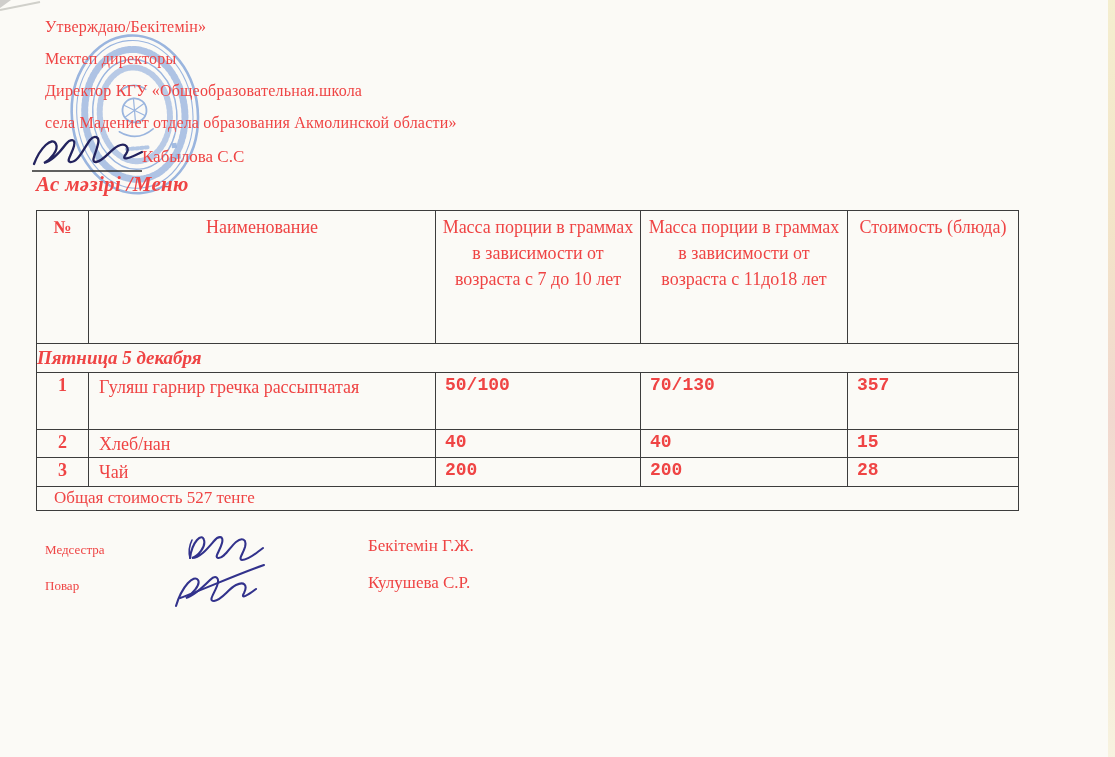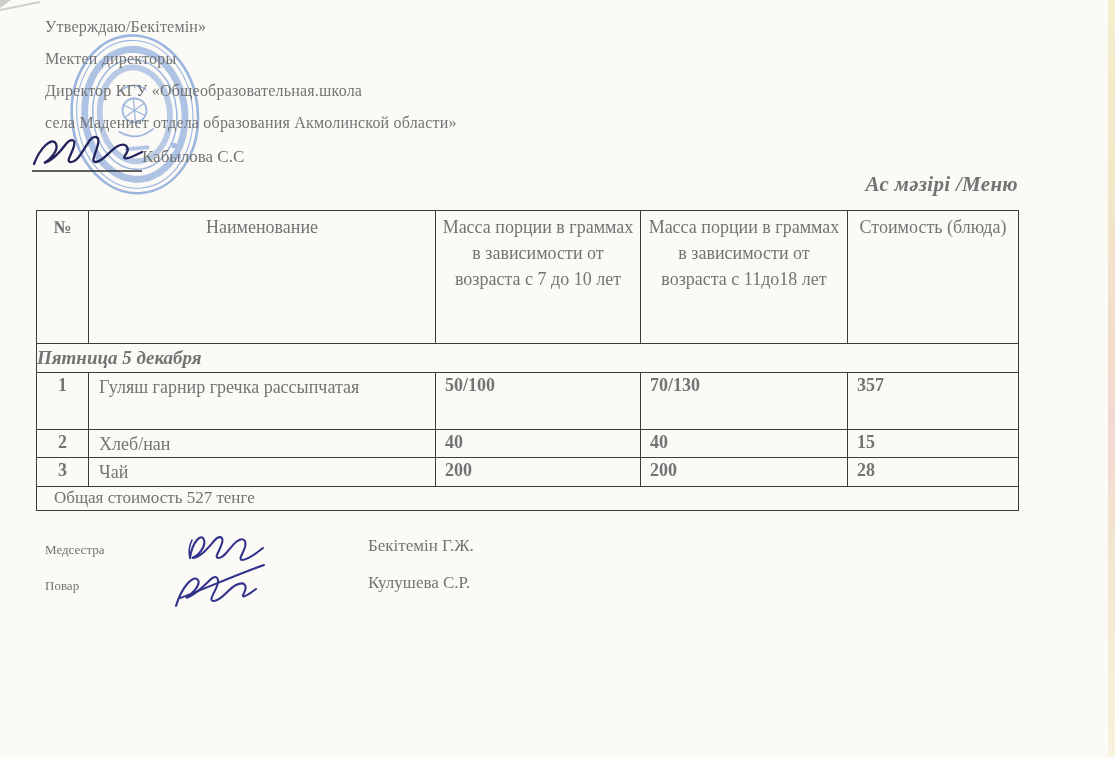--- a/index.html
+++ b/index.html
@@ -2,53 +2,53 @@
 <html><head>
 <meta charset="utf-8">
 <style>
   html,body{margin:0;padding:0;background:#e8e8e8;}
   .page{
     position:relative;
     width:1115px;height:757px;
     background:#fbfaf6;
     overflow:hidden;
     font-family:"Liberation Serif","DejaVu Serif",serif;
-    color:#737373;
+    color:#ef4444;
   }
   
   .edge-strip{
     position:absolute;right:0;top:0;width:7px;height:757px;
     background:linear-gradient(180deg,#f2eac2 0%,#f0ddb9 30%,#eecdc2 55%,#f2e4c8 80%,#f6f0d8 100%);
     opacity:.75;
   }
   .corner-artifact{position:absolute;left:0;top:0;}
   
   .hdr-line{position:absolute;left:45px;font-size:16px;letter-spacing:.2px;white-space:nowrap;}
   .director-name{position:absolute;left:142px;top:147px;font-size:17px;}
   
   .stamp{position:absolute;left:68px;top:30px;transform:rotate(-5deg);opacity:.55;}
   
   .sig-top{position:absolute;left:30px;top:130px;}
   
   .doc-title{
     position:absolute;left:36px;top:172px;width:982px;
-    text-align:right;font-size:21px;font-weight:bold;font-style:italic;
+    text-align:left;font-size:21px;font-weight:bold;font-style:italic;
     letter-spacing:.3px;
   }
   
   table.menu{
     position:absolute;left:36px;top:210px;width:982px;
     border-collapse:collapse;table-layout:fixed;
     font-size:18px;
   }
   table.menu td{border:1px solid #3c3c3c;overflow:hidden;}
   table.menu tr.hdr td{vertical-align:top;text-align:center;padding:3px 5px 0 5px;line-height:1.45;}
   td.c-num{text-align:center;font-weight:bold;vertical-align:top;padding-top:2px;}
   td.c-name{padding:2px 4px 0 10px;vertical-align:top;line-height:1.4;margin-top:17px;}
-  td.c-val{padding:2px 4px 0 9px;vertical-align:top;font-weight:bold;}
+  td.c-val{padding:2px 4px 0 9px;vertical-align:top;font-weight:bold;font-family:Liberation Mono, monospace;}
   tr.day-row td{
     font-weight:bold;font-style:italic;
     padding:1px 0 2px 0;font-size:19px;
   }
   tr.total-row td{padding:1px 0 2px 17px;font-size:17px;}
   
   .role-label{position:absolute;left:45px;font-size:13px;}
   .person-name{position:absolute;left:368px;font-size:17px;}
   .sig-bottom{position:absolute;left:146px;top:520px;}
 </style>

